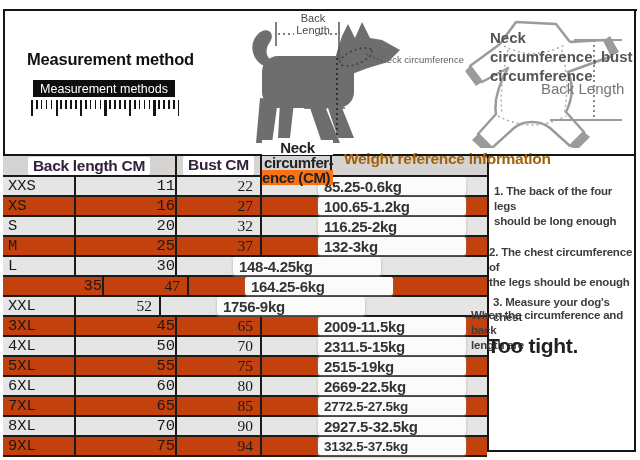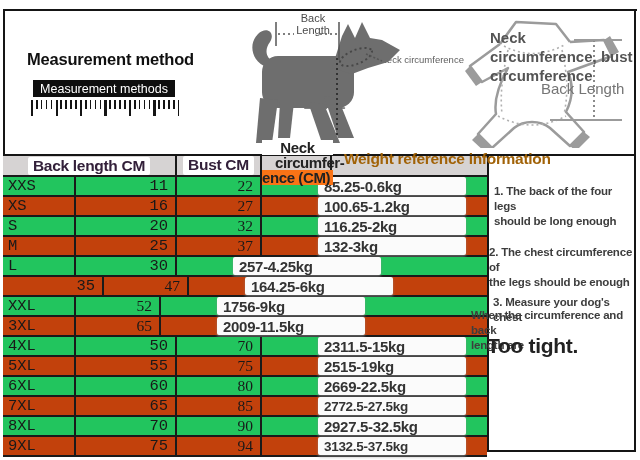--- a/index.html
+++ b/index.html
@@ -30,36 +30,36 @@
   
   .gar-label{left:490px;top:28px;width:152px;font-size:15px;line-height:19px;font-weight:bold;color:#545454;z-index:3;}
   .gar-backlen{left:541px;top:80px;font-size:15px;color:#757575;z-index:3;}
 
   
   .size-table{left:3px;top:156px;width:484px;height:297px;display:flex;flex-direction:column;z-index:2;}
   .hrow{height:21px;background:#d6d3d3;border-bottom:2px solid #1a1a1a;display:flex;align-items:center;box-sizing:border-box;flex:0 0 21px;}
   .hcell-merged{width:174px;border-right:2px solid #1a1a1a;box-sizing:border-box;height:100%;display:flex;align-items:center;justify-content:center;}
   .hcell-bust{width:85px;border-right:2px solid #1a1a1a;box-sizing:border-box;height:100%;display:flex;justify-content:center;}
   .hpatch{background:#fff;padding:0 5px;border-radius:2px;font-weight:bold;font-size:15.5px;color:#33203a;letter-spacing:-0.3px;white-space:nowrap;}
-  .row{flex:1;display:flex;border-bottom:2px solid #1a1a1a;box-sizing:border-box;background:#22c55e;align-items:center;}
+  .row{flex:1;display:flex;border-bottom:2px solid #1a1a1a;box-sizing:border-box;background:#e5e5e5;align-items:center;}
   .row.shaded{background:#c2410c;}
   .cell{height:100%;box-sizing:border-box;display:flex;align-items:center;font-family:"Liberation Mono",monospace;font-size:15.5px;color:#191919;}
   .c-size{width:73px;border-right:2px solid #1a1a1a;padding-left:5px;}
-  .c-back{width:101px;border-right:2px solid #1a1a1a;justify-content:flex-end;padding-right:7px;}
+  .c-back{width:101px;border-right:2px solid #1a1a1a;justify-content:flex-end;}
   .c-bust{width:85px;border-right:2px solid #1a1a1a;justify-content:flex-end;padding-right:7px;font-family:Liberation Serif, serif;}
   .c-weight{flex:1;}
   .patch{margin-left:56px;width:148px;height:18px;display:flex;align-items:center;padding-left:6px;box-sizing:border-box;
     background:#fbfbfb;box-shadow:0 2px 3px rgba(140,140,140,.6);border-radius:2px;
     font-family:"Liberation Sans",sans-serif;font-weight:bold;font-size:15px;color:#333;letter-spacing:-0.3px;white-space:nowrap;}
   .row.small .patch{font-size:13.5px;}
 
   
   .neck-head{left:262px;top:140px;width:71px;z-index:5;font-weight:bold;font-size:15px;line-height:15px;color:#222;letter-spacing:-0.4px;}
   .neck-head .l1{display:block;background:#fff;text-align:center;}
-  .neck-head .l2{display:block;padding-left:13px;}
+  .neck-head .l2{display:block;padding-left:2px;}
   .neck-head .l3{display:block;background:#f97316;}
   .weight-head{left:344px;top:150px;font-weight:bold;font-size:15.5px;color:#a16207;letter-spacing:-0.3px;z-index:6;white-space:nowrap;}
   .nw-div{left:330px;top:156px;width:2px;height:21px;background:#1a1a1a;z-index:3;}
 
   
   .notes-panel{left:487px;top:156px;width:149px;height:296px;box-sizing:border-box;border-left:2px solid #151515;border-right:2px solid #151515;border-bottom:2px solid #151515;background:#fff;z-index:1;}
   .note{font-weight:bold;font-size:11.5px;line-height:15px;color:#3d3d3d;letter-spacing:-0.2px;z-index:6;}
   .n1{left:494px;top:184px;width:140px;}
   .n2{left:489px;top:245px;width:146px;}
   .n3{left:493px;top:295px;width:140px;}
@@ -168,39 +168,40 @@
     <div class="cell c-back">25</div>
     <div class="cell c-bust">37</div>
     <div class="cell c-weight">
       <span class="patch">132-3kg</span>
     </div>
   </div>
       <div class="row">
     <div class="cell c-size">L</div>
     <div class="cell c-back">30</div>
     <div class="cell c-weight">
-      <span class="patch">257-4.25kg</span>
+      <span class="patch">148-4.25kg</span>
     </div>
   </div>
       <div class="row shaded">
     <div class="cell c-back">35</div>
     <div class="cell c-bust">47</div>
     <div class="cell c-weight">
       <span class="patch">164.25-6kg</span>
     </div>
   </div>
       <div class="row">
     <div class="cell c-size">XXL</div>
     <div class="cell c-bust">52</div>
     <div class="cell c-weight">
       <span class="patch">1756-9kg</span>
     </div>
   </div>
       <div class="row shaded">
     <div class="cell c-size">3XL</div>
+    <div class="cell c-back">45</div>
     <div class="cell c-bust">65</div>
     <div class="cell c-weight">
       <span class="patch">2009-11.5kg</span>
     </div>
   </div>
       <div class="row">
     <div class="cell c-size">4XL</div>
     <div class="cell c-back">50</div>
     <div class="cell c-bust">70</div>
     <div class="cell c-weight">

